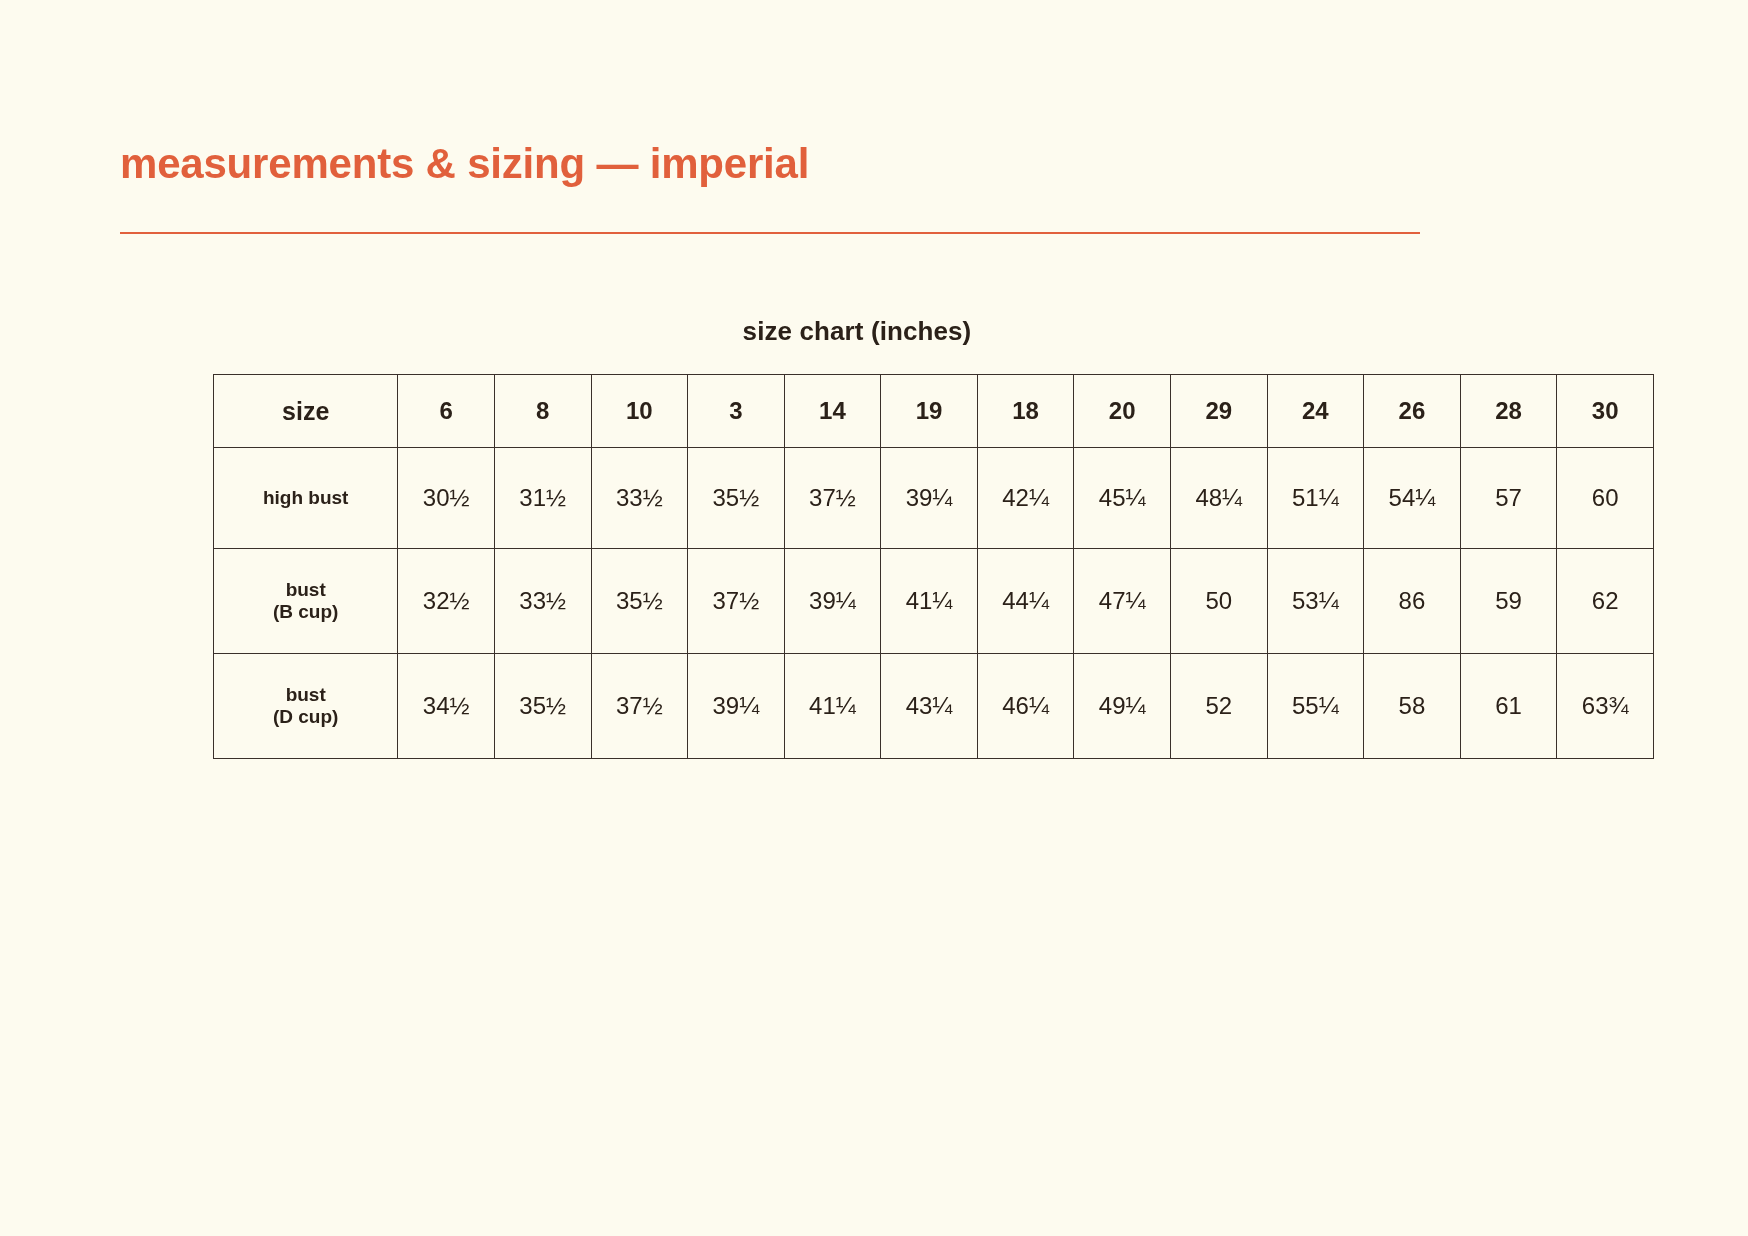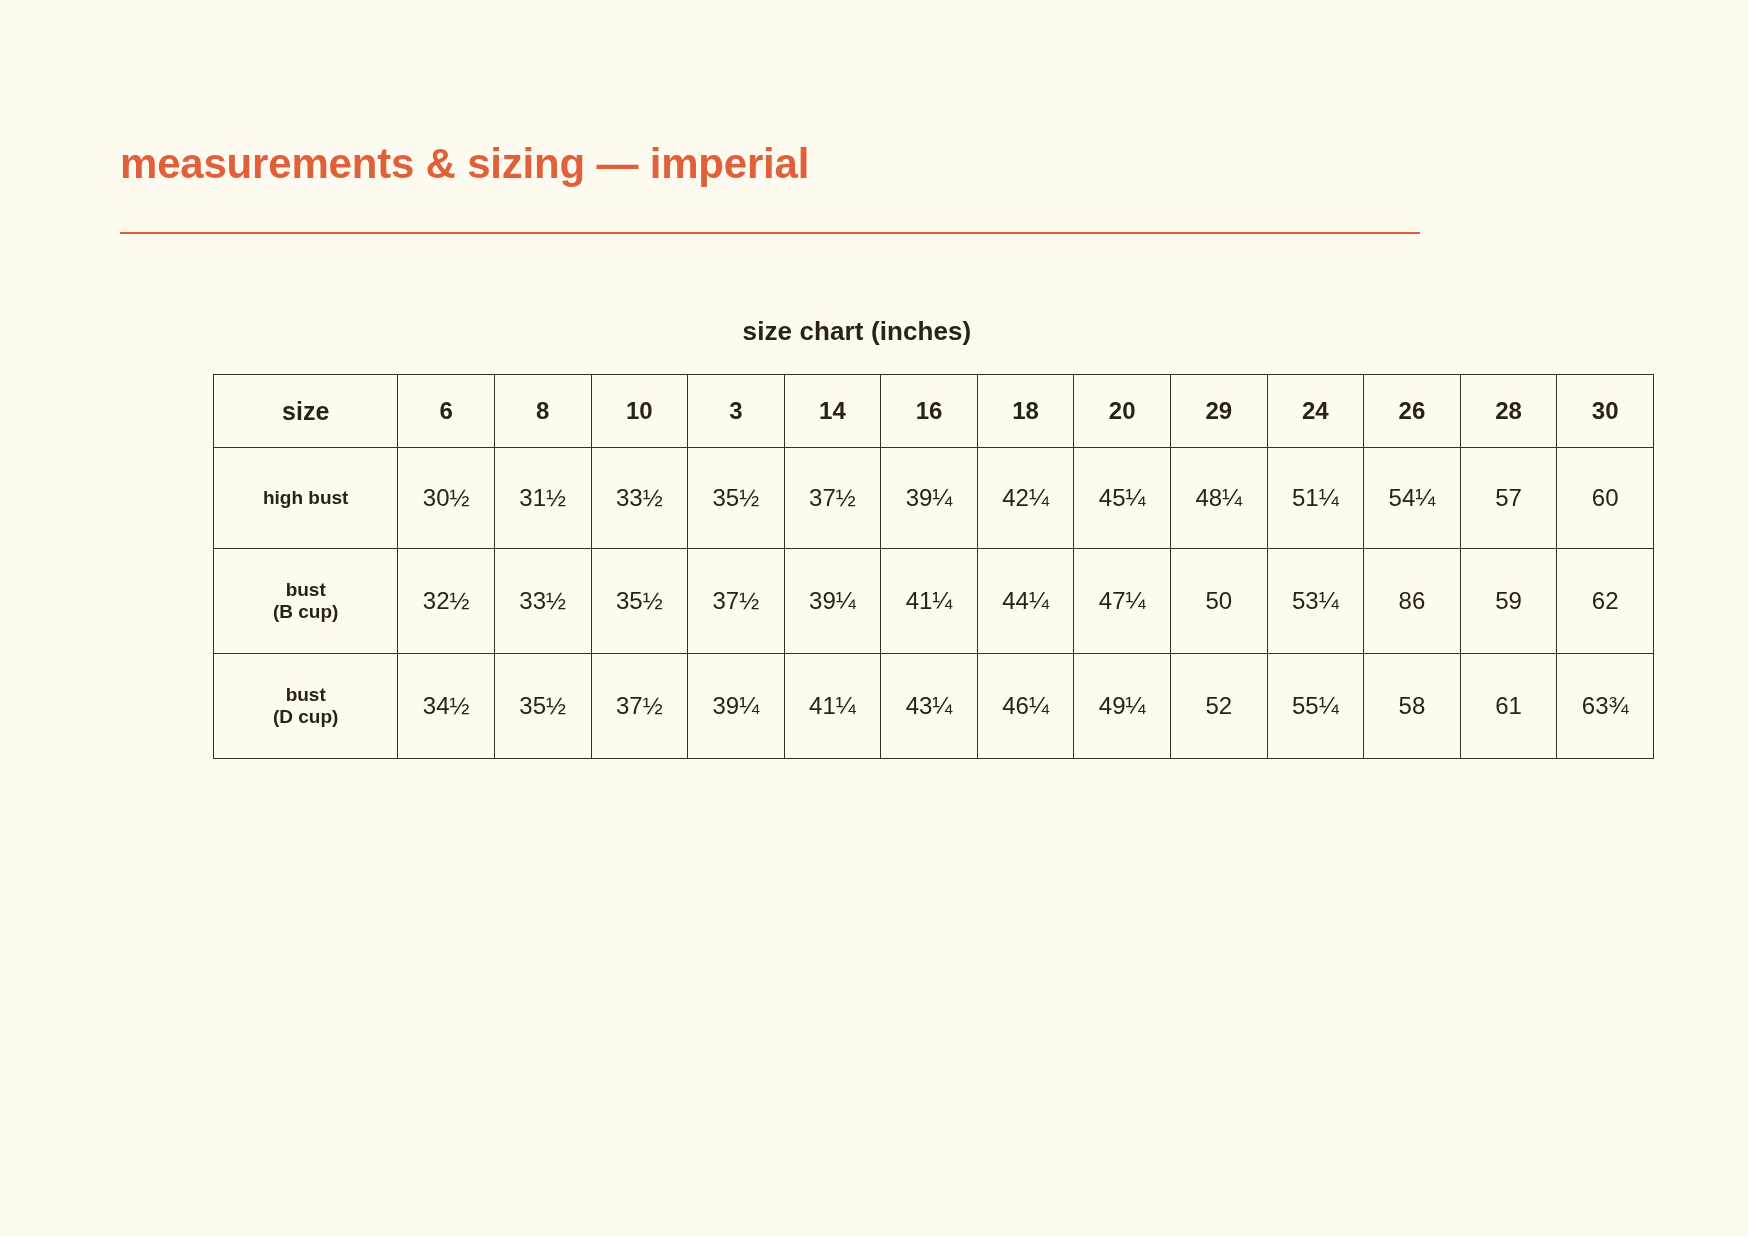--- a/index.html
+++ b/index.html
@@ -122,21 +122,21 @@
         <col class="datacol">
       </colgroup>
       <thead>
         <tr>
           <th class="rowhead">size</th>
           <th>6</th>
           <th>8</th>
           <th>10</th>
           <th>3</th>
           <th>14</th>
-          <th>16</th>
+          <th>19</th>
           <th>18</th>
           <th>20</th>
           <th>29</th>
           <th>24</th>
           <th>26</th>
           <th>28</th>
           <th>30</th>
         </tr>
       </thead>
       <tbody>

